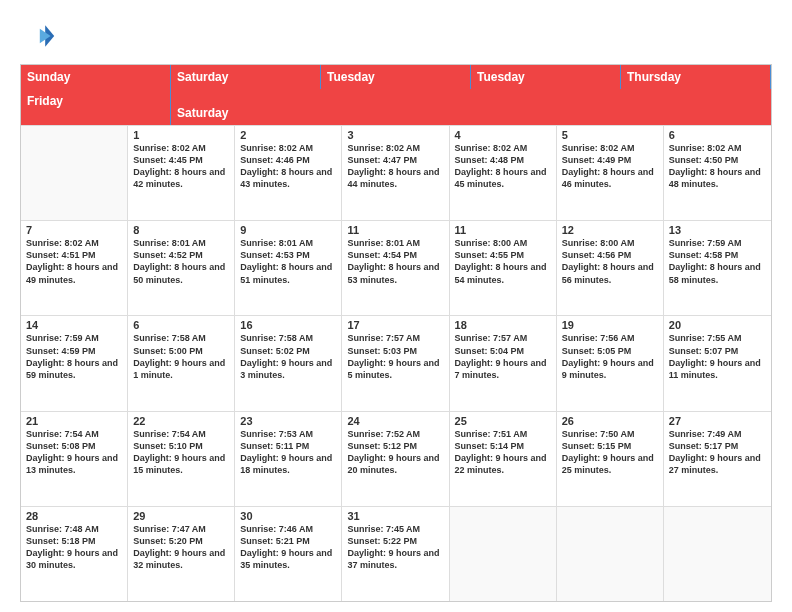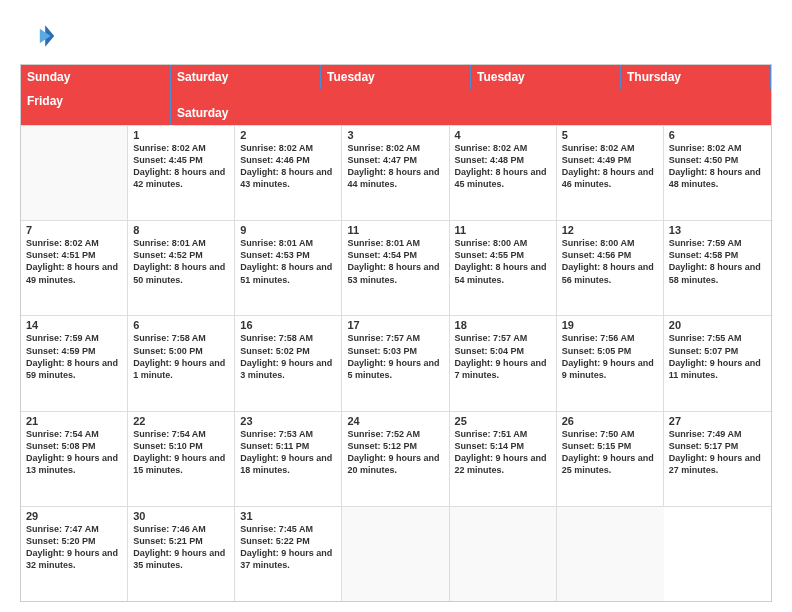--- a/index.html
+++ b/index.html
@@ -358,20 +358,28 @@
         <span class="day-num">27</span>
         <div class="cell-text">
           Sunrise: 7:49 AM<br>
           Sunset: 5:17 PM<br>
           Daylight: 9 hours and 27 minutes.
         </div>
       </div>
         </div>
         <div class="cal-row">
           <div class="cal-cell">
+        <span class="day-num">28</span>
+        <div class="cell-text">
+          Sunrise: 7:48 AM<br>
+          Sunset: 5:18 PM<br>
+          Daylight: 9 hours and 30 minutes.
+        </div>
+      </div>
+          <div class="cal-cell">
         <span class="day-num">29</span>
         <div class="cell-text">
           Sunrise: 7:47 AM<br>
           Sunset: 5:20 PM<br>
           Daylight: 9 hours and 32 minutes.
         </div>
       </div>
           <div class="cal-cell">
         <span class="day-num">30</span>
         <div class="cell-text">

